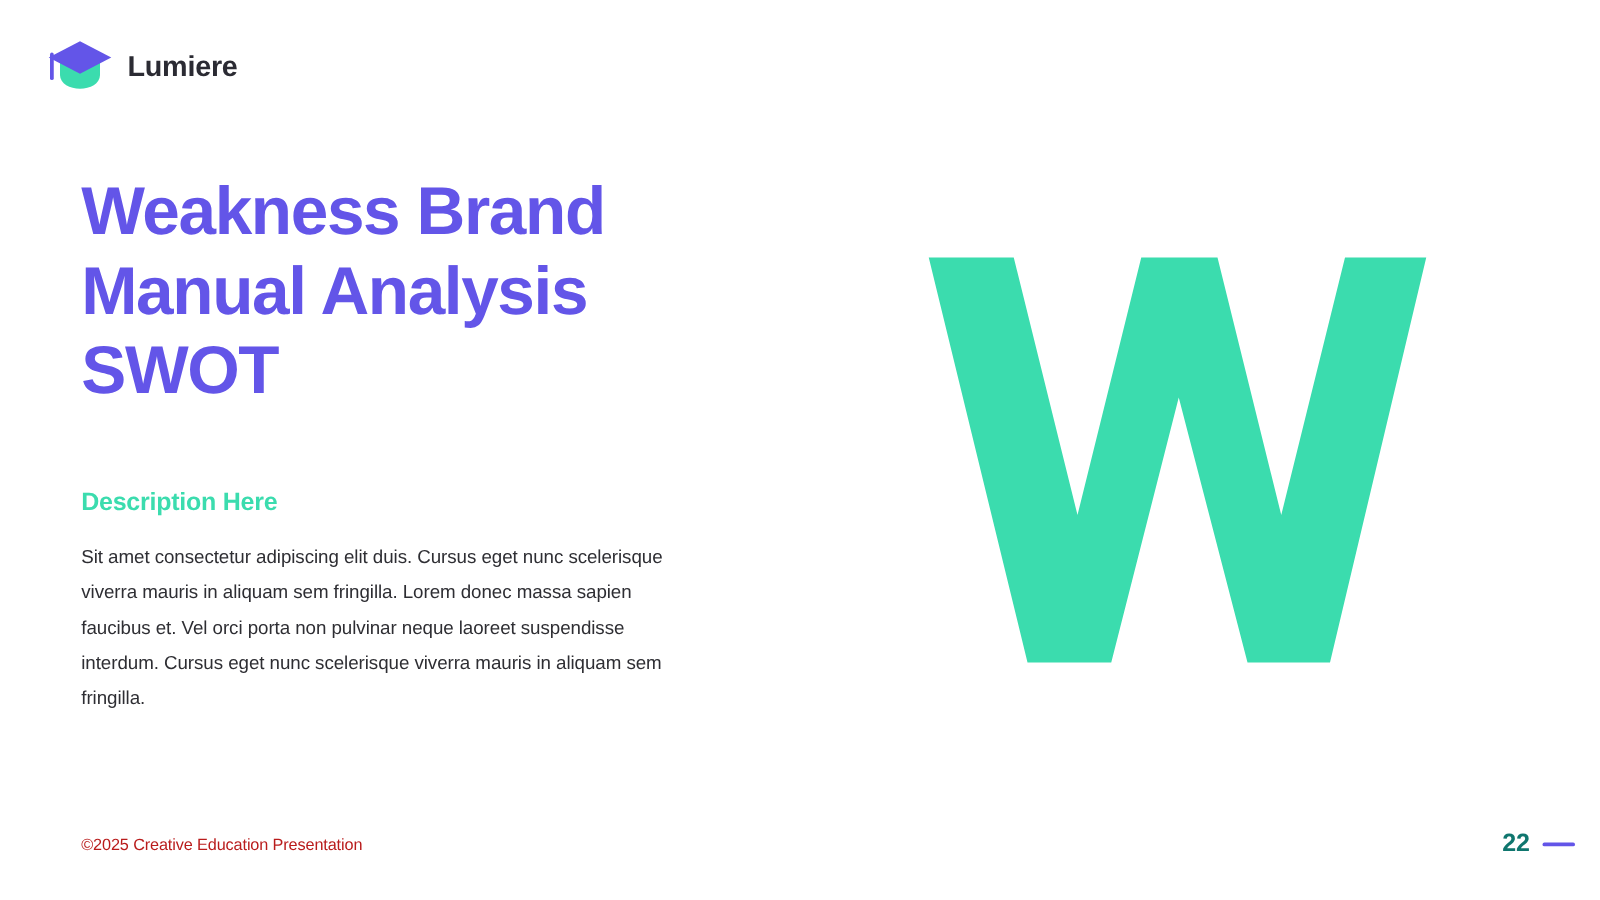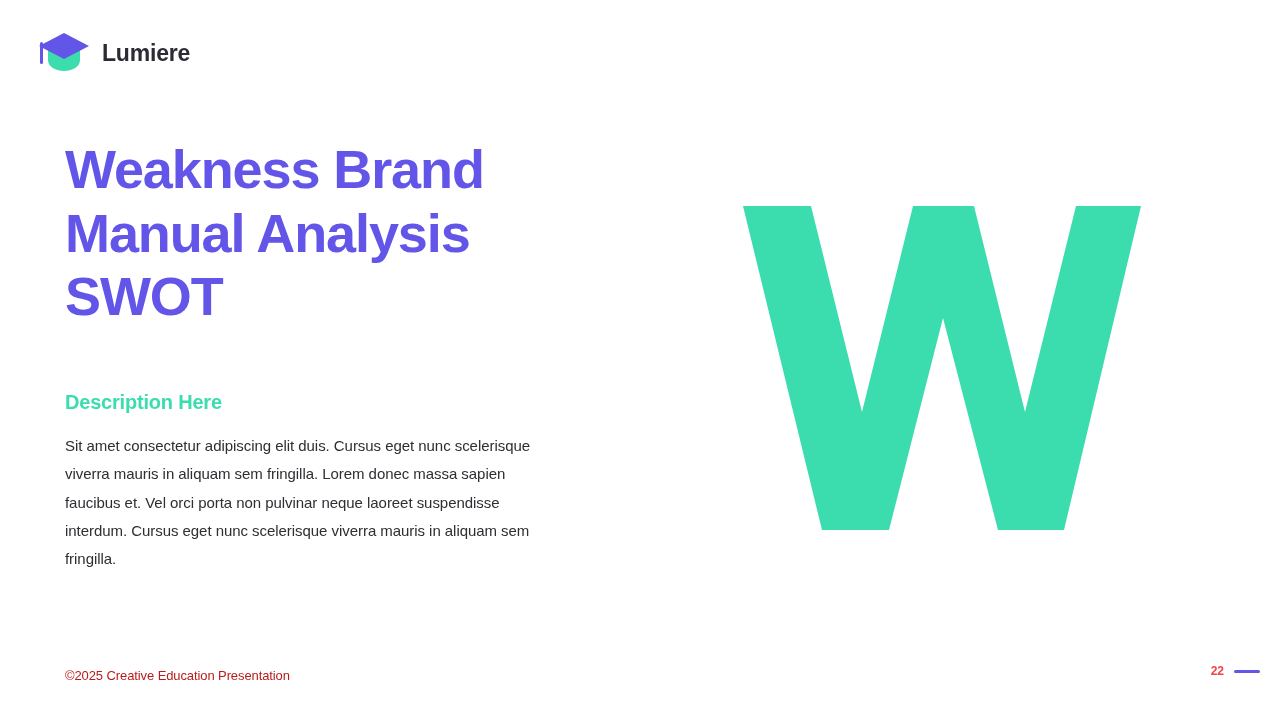--- a/index.html
+++ b/index.html
@@ -103,23 +103,23 @@
   }
   #footer-page {
     position: absolute;
     right: 20px;
     top: 665px;
     display: flex;
     align-items: center;
     gap: 10px;
   }
   #page-number {
-    font-size: 12px;
+    font-size: 20px;
     font-weight: 700;
-    color: #ef4444;
+    color: #0f766e;
     line-height: 1;
   }
   #page-rule {
     width: 26px;
     height: 3px;
     background: #6355e8;
     border-radius: 2px;
   }
 </style>
 </head>

